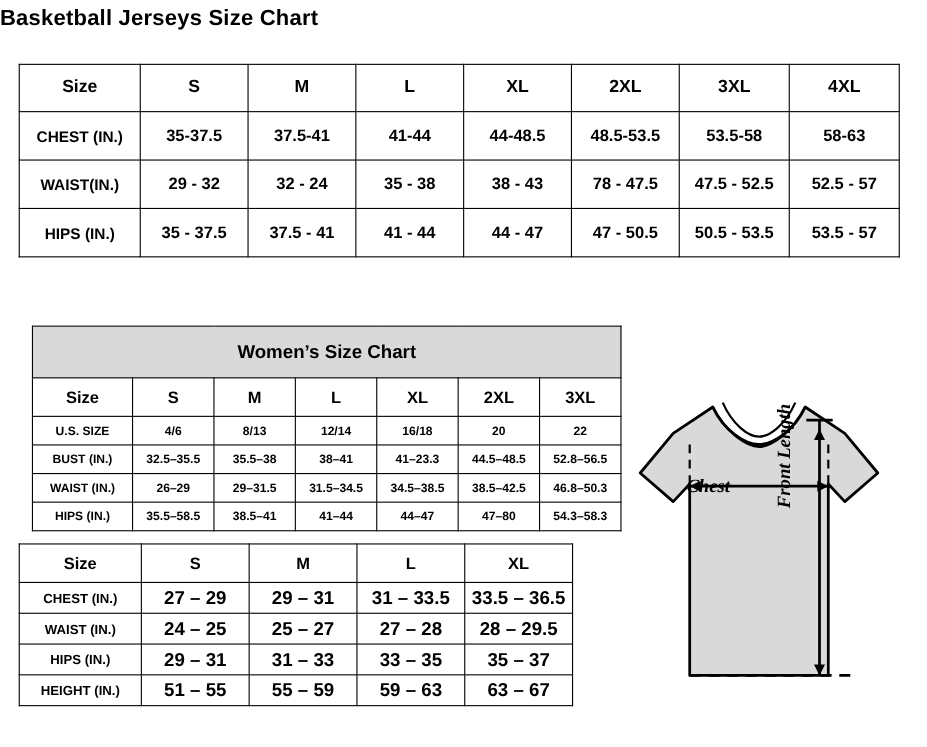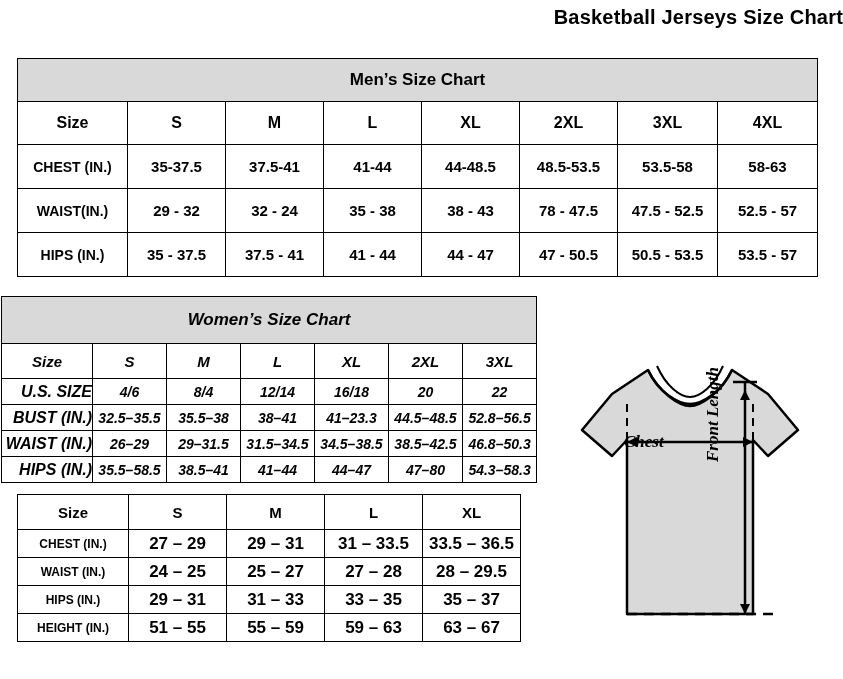--- a/index.html
+++ b/index.html
@@ -13,21 +13,21 @@
     position: relative;
     font-family: "Liberation Sans", sans-serif;
     color: #000;
     overflow: hidden;
   }
   #page-title {
     position: absolute;
     top: 6px;
     left: 0;
     width: 843px;
-    text-align: right;
+    text-align: left;
     font-size: 20px;
     font-weight: bold;
     letter-spacing: 0.2px;
   }
 
   table.chart {
     border-collapse: collapse;
     table-layout: fixed;
     background: #fff;
   }
@@ -52,29 +52,28 @@
     width: 800px;
   }
   #men-chart .band { height: 42px; font-size: 17px; }
   #men-chart .hdr { height: 42px; font-size: 16px; }
   #men-chart .row { height: 43px; font-size: 15px; }
   #men-chart .lbl { font-size: 14px; }
 
   
   #women-chart {
     position: absolute;
-    left: 1px;
+    left: 29px;
     top: 296px;
     width: 535px;
-    font-style: italic;
   }
   #women-chart .band { height: 46px; font-size: 17px; }
   #women-chart .hdr { height: 34px; font-size: 15px; }
-  #women-chart .row { height: 25px; font-size: 14px; }
-  #women-chart .lbl { font-size: 16px; text-align: right; }
+  #women-chart .row { height: 25px; font-size: 11px; }
+  #women-chart .lbl { font-size: 11px; }
 
   
   #youth-chart {
     position: absolute;
     left: 17px;
     top: 494px;
     width: 503px;
   }
   #youth-chart .band { height: 44px; font-size: 17px; }
   #youth-chart .hdr { height: 34px; font-size: 15px; }
@@ -121,23 +120,20 @@
     <col style="width:110px">
     <col style="width:98px">
     <col style="width:98px">
     <col style="width:98px">
     <col style="width:98px">
     <col style="width:98px">
     <col style="width:100px">
     <col style="width:100px">
   </colgroup>
   <tbody>
-    <tr>
-      <td class="band" colspan="8">Men’s Size Chart</td>
-    </tr>
     <tr>
       <td class="hdr">Size</td>
       <td class="hdr">S</td>
       <td class="hdr">M</td>
       <td class="hdr">L</td>
       <td class="hdr">XL</td>
       <td class="hdr">2XL</td>
       <td class="hdr">3XL</td>
       <td class="hdr">4XL</td>
     </tr>
@@ -193,21 +189,21 @@
       <td class="hdr">S</td>
       <td class="hdr">M</td>
       <td class="hdr">L</td>
       <td class="hdr">XL</td>
       <td class="hdr">2XL</td>
       <td class="hdr">3XL</td>
     </tr>
     <tr>
       <td class="row lbl">U.S. SIZE</td>
       <td class="row">4/6</td>
-      <td class="row">8/4</td>
+      <td class="row">8/13</td>
       <td class="row">12/14</td>
       <td class="row">16/18</td>
       <td class="row">20</td>
       <td class="row">22</td>
     </tr>
     <tr>
       <td class="row lbl">BUST  (IN.)</td>
       <td class="row">32.5–35.5</td>
       <td class="row">35.5–38</td>
       <td class="row">38–41</td>

